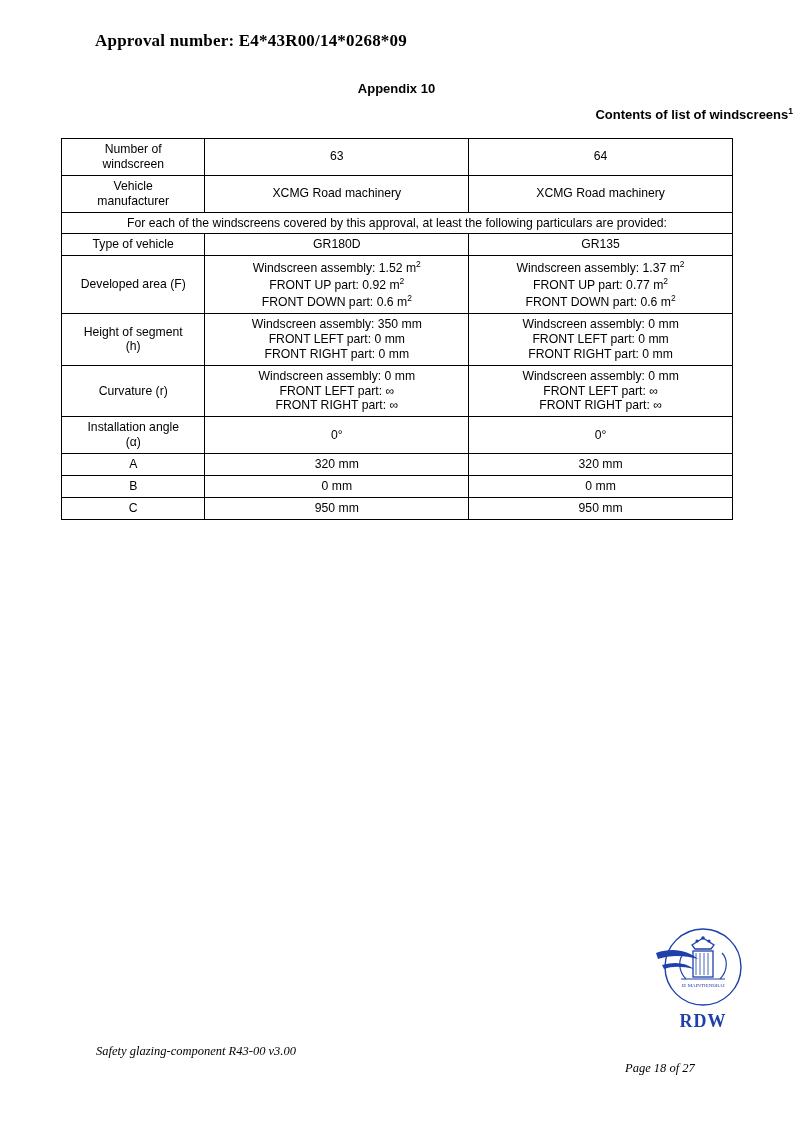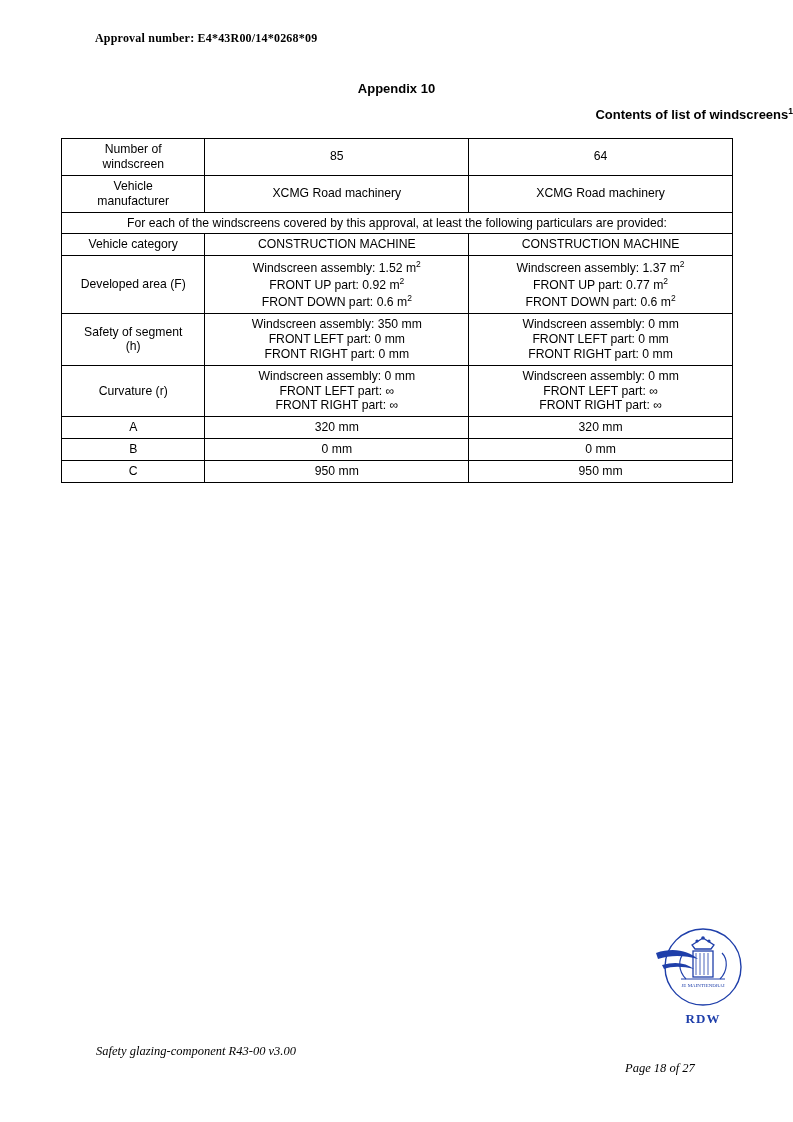--- a/index.html
+++ b/index.html
@@ -20,21 +20,21 @@
     width: 793px;
     height: 1122px;
     box-sizing: border-box;
   }
   .approval {
     position: absolute;
     left: 95px;
     top: 31px;
     font-family: "Liberation Serif", serif;
     font-weight: bold;
-    font-size: 12px;
+    font-size: 17px;
     letter-spacing: 0.2px;
   }
   .appendix-title {
     position: absolute;
     left: 0;
     top: 81px;
     width: 793px;
     text-align: center;
     font-size: 13px;
     font-weight: bold;
@@ -116,21 +116,21 @@
     height: 108px;
   }
   .logo-text {
     position: absolute;
     left: 0;
     top: 86px;
     width: 110px;
     text-align: center;
     font-family: "Liberation Serif", serif;
     font-weight: bold;
-    font-size: 13px;
+    font-size: 18px;
     color: #1f3faa;
     letter-spacing: 1px;
   }
 </style>
 </head>
 <body>
 
 <div class="page">
 
   <div class="approval">Approval number: E4*43R00/14*0268*09</div>
@@ -139,64 +139,70 @@
 
   <div class="contents-title">
     <span>Contents of list of windscreens</span><sup>1</sup>
   </div>
 
   <table class="main">
     <tbody>
       <tr>
         <td class="label multiline">Number of
 windscreen</td>
-        <td class="colcell">85</td>
+        <td class="colcell">63</td>
         <td class="colcell">64</td>
       </tr>
       <tr>
         <td class="label multiline">Vehicle
 manufacturer</td>
         <td class="colcell multiline">XCMG Road machinery</td>
         <td class="colcell multiline">XCMG Road machinery</td>
       </tr>
       <tr>
         <td class="wide" colspan="3">For each of the windscreens covered by this approval, at least the following particulars are provided:</td>
       </tr>
       <tr>
-        <td class="label multiline">Vehicle category</td>
-        <td class="colcell multiline">CONSTRUCTION MACHINE</td>
-        <td class="colcell multiline">CONSTRUCTION MACHINE</td>
+        <td class="label multiline">Type of vehicle</td>
+        <td class="colcell multiline">GR180D</td>
+        <td class="colcell multiline">GR135</td>
       </tr>
       <tr>
         <td class="label multiline">Developed area (F)</td>
         <td class="colcell multiline">Windscreen assembly: 1.52 m<sup class="unit">2</sup>
 FRONT UP part: 0.92 m<sup class="unit">2</sup>
 FRONT DOWN part: 0.6 m<sup class="unit">2</sup></td>
         <td class="colcell multiline">Windscreen assembly: 1.37 m<sup class="unit">2</sup>
 FRONT UP part: 0.77 m<sup class="unit">2</sup>
 FRONT DOWN part: 0.6 m<sup class="unit">2</sup></td>
       </tr>
       <tr>
-        <td class="label multiline">Safety of segment
+        <td class="label multiline">Height of segment
 (h)</td>
         <td class="colcell multiline">Windscreen assembly: 350 mm
 FRONT LEFT part: 0 mm
 FRONT RIGHT part: 0 mm</td>
         <td class="colcell multiline">Windscreen assembly: 0 mm
 FRONT LEFT part: 0 mm
 FRONT RIGHT part: 0 mm</td>
       </tr>
       <tr>
         <td class="label multiline">Curvature (r)</td>
         <td class="colcell multiline">Windscreen assembly: 0 mm
 FRONT LEFT part: ∞
 FRONT RIGHT part: ∞</td>
         <td class="colcell multiline">Windscreen assembly: 0 mm
 FRONT LEFT part: ∞
 FRONT RIGHT part: ∞</td>
+      </tr>
+      <tr>
+        <td class="label multiline">Installation angle
+(α)</td>
+        <td class="colcell multiline">0°</td>
+        <td class="colcell multiline">0°</td>
       </tr>
       <tr>
         <td class="label">A</td>
         <td class="colcell">320 mm</td>
         <td class="colcell">320 mm</td>
       </tr>
       <tr>
         <td class="label">B</td>
         <td class="colcell">0 mm</td>
         <td class="colcell">0 mm</td>

